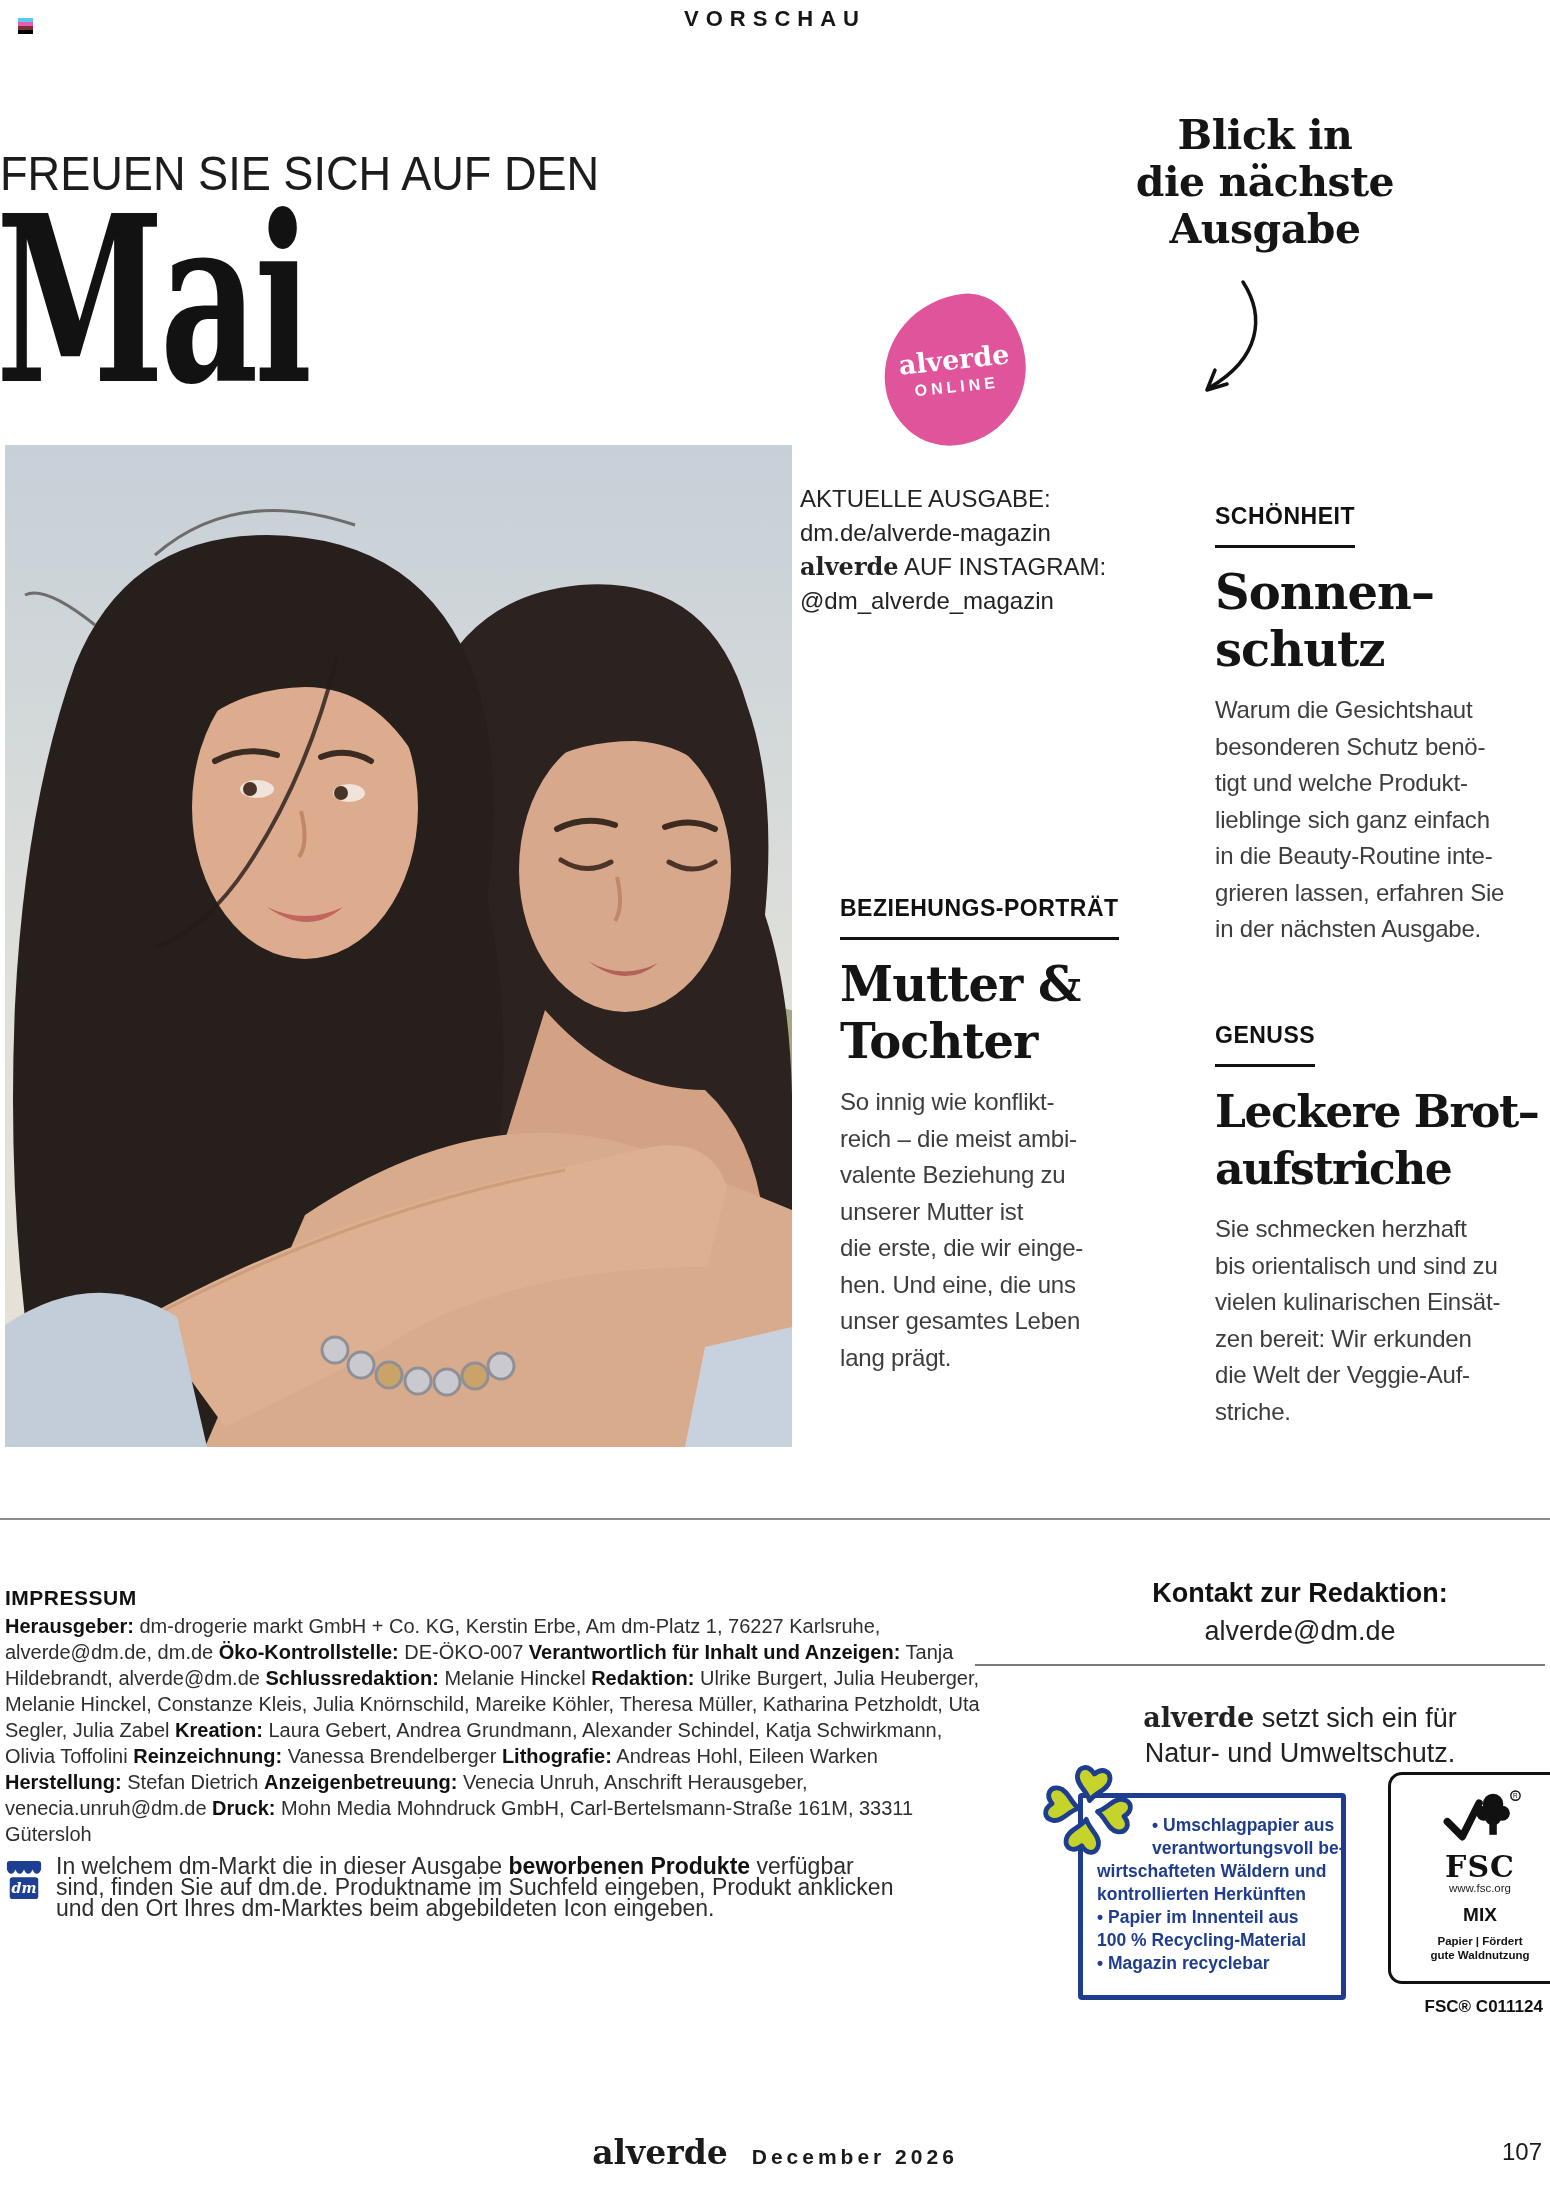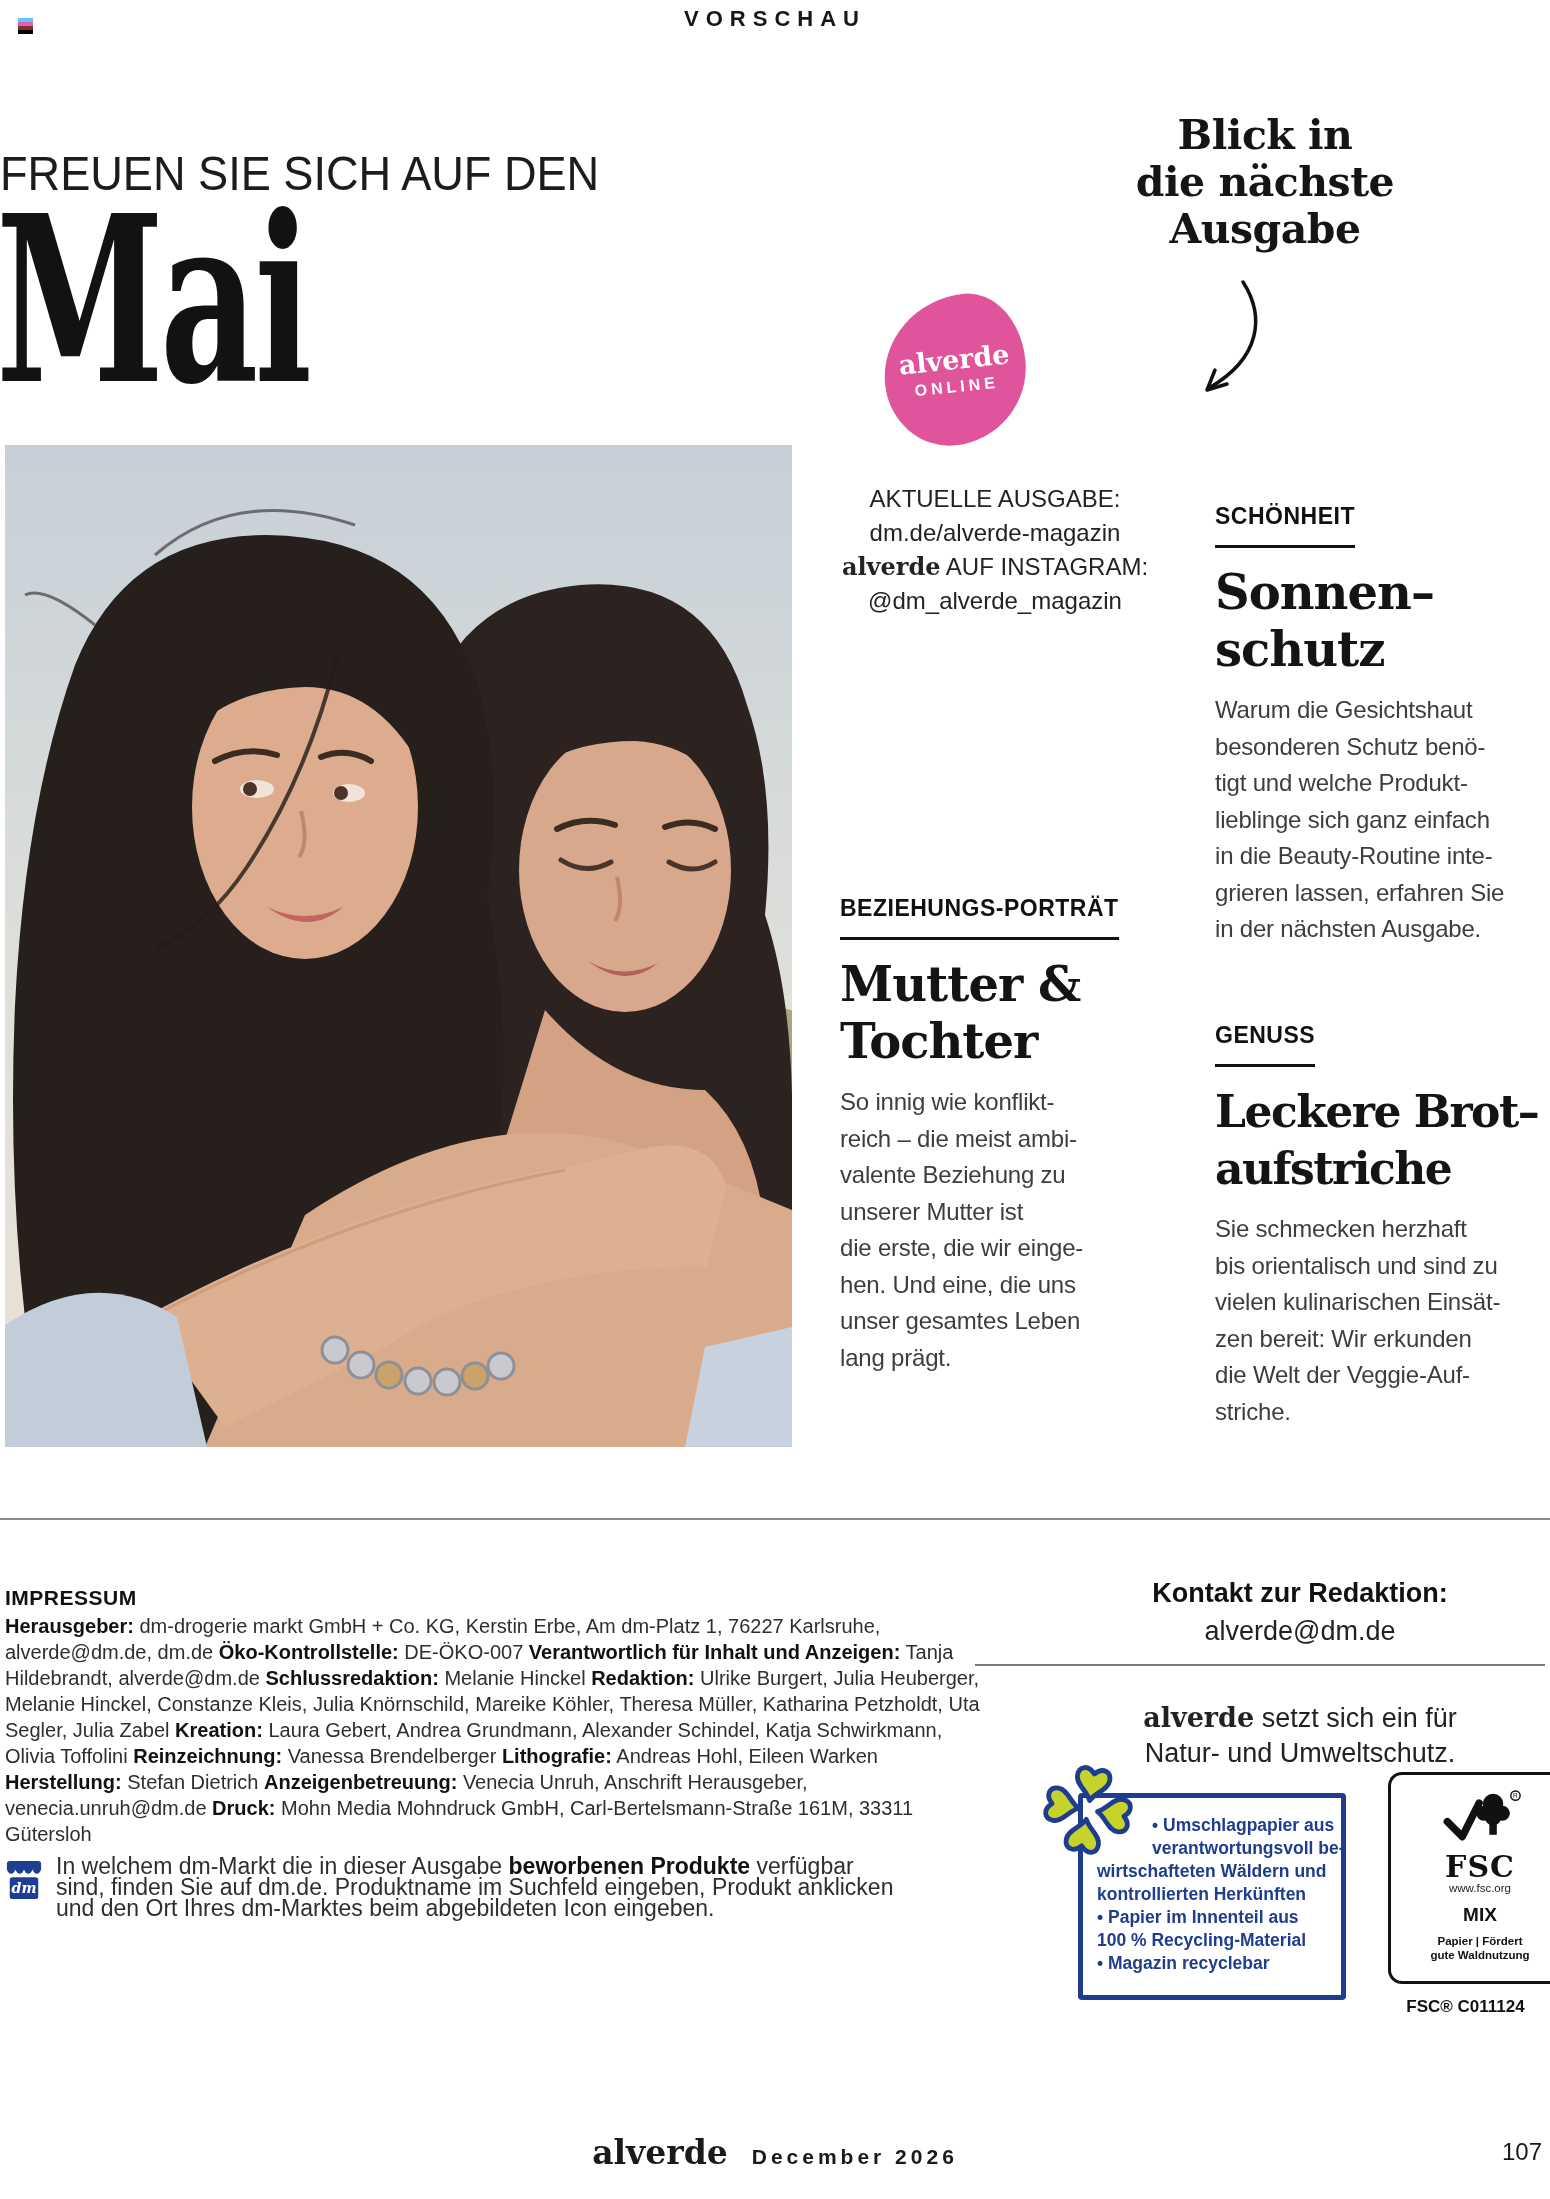--- a/index.html
+++ b/index.html
@@ -20,21 +20,21 @@
   #next-issue { position:absolute; left:1115px; top:112px; width:300px; text-align:center;
                 font-family:"DejaVu Serif",serif; font-weight:bold; font-size:41px;
                 line-height:47px; letter-spacing:-0.5px; white-space:pre; color:#151515; }
   #arrow { position:absolute; left:1185px; top:278px; }
   #blob { position:absolute; left:884px; top:295px; width:142px; height:150px;
           background:#e0549c; border-radius:62% 38% 55% 45% / 55% 48% 52% 45%;
           transform:rotate(-6deg); display:flex; flex-direction:column;
           align-items:center; justify-content:center; color:#fff; }
   #blob .brand { font-size:27px; }
   #blob .online { font-size:16px; font-weight:bold; letter-spacing:4px; margin-top:3px; }
-  #current-issue { position:absolute; left:800px; top:482px; width:390px; text-align:center;
+  #current-issue { position:absolute; left:800px; top:482px; width:390px; text-align:left;
                    font-size:24px; line-height:34px; color:#232323; }
   #current-issue .serif { font-size:24px; }
 
   
   #photo { position:absolute; left:5px; top:445px; width:787px; height:1002px; }
 
   
   .article { position:absolute; }
   #art-portrait { left:840px; top:895px; width:345px; }
   #art-beauty   { left:1215px; top:503px; width:340px; }
@@ -74,21 +74,21 @@
   #eco-box .rest { white-space:pre; text-align:left; }
   #fsc-box { position:absolute; left:1388px; top:1772px; width:184px; height:212px;
              border:3px solid #111; border-radius:14px; box-sizing:border-box;
              text-align:center; padding-top:13px; background:#fff; }
   .fsc-brand { font-family:"DejaVu Serif",serif; font-weight:bold; font-size:30px;
                line-height:30px; letter-spacing:1px; color:#111; }
   .fsc-url { font-size:11.5px; color:#222; }
   .fsc-grade { font-size:19px; font-weight:bold; margin-top:10px; color:#111; }
   .fsc-desc { font-size:11.5px; font-weight:bold; line-height:14px; margin-top:8px;
               white-space:pre; color:#111; }
-  #fsc-license { position:absolute; left:1388px; top:1997px; width:155px; text-align:center;
+  #fsc-license { position:absolute; left:1388px; top:1997px; width:155px; text-align:right;
                  font-weight:bold; font-size:17px; color:#111; }
 
   
   #footer { position:absolute; left:0; top:2133px; width:100%; text-align:center; }
   #footer .fbrand { font-size:33px; }
   #footer .fdate { font-size:21px; font-weight:bold; letter-spacing:4px; margin-left:24px; }
   #pagenum { position:absolute; right:8px; top:2138px; font-size:24px; color:#1a1a1a; }
 </style>
 </head>
 <body>

